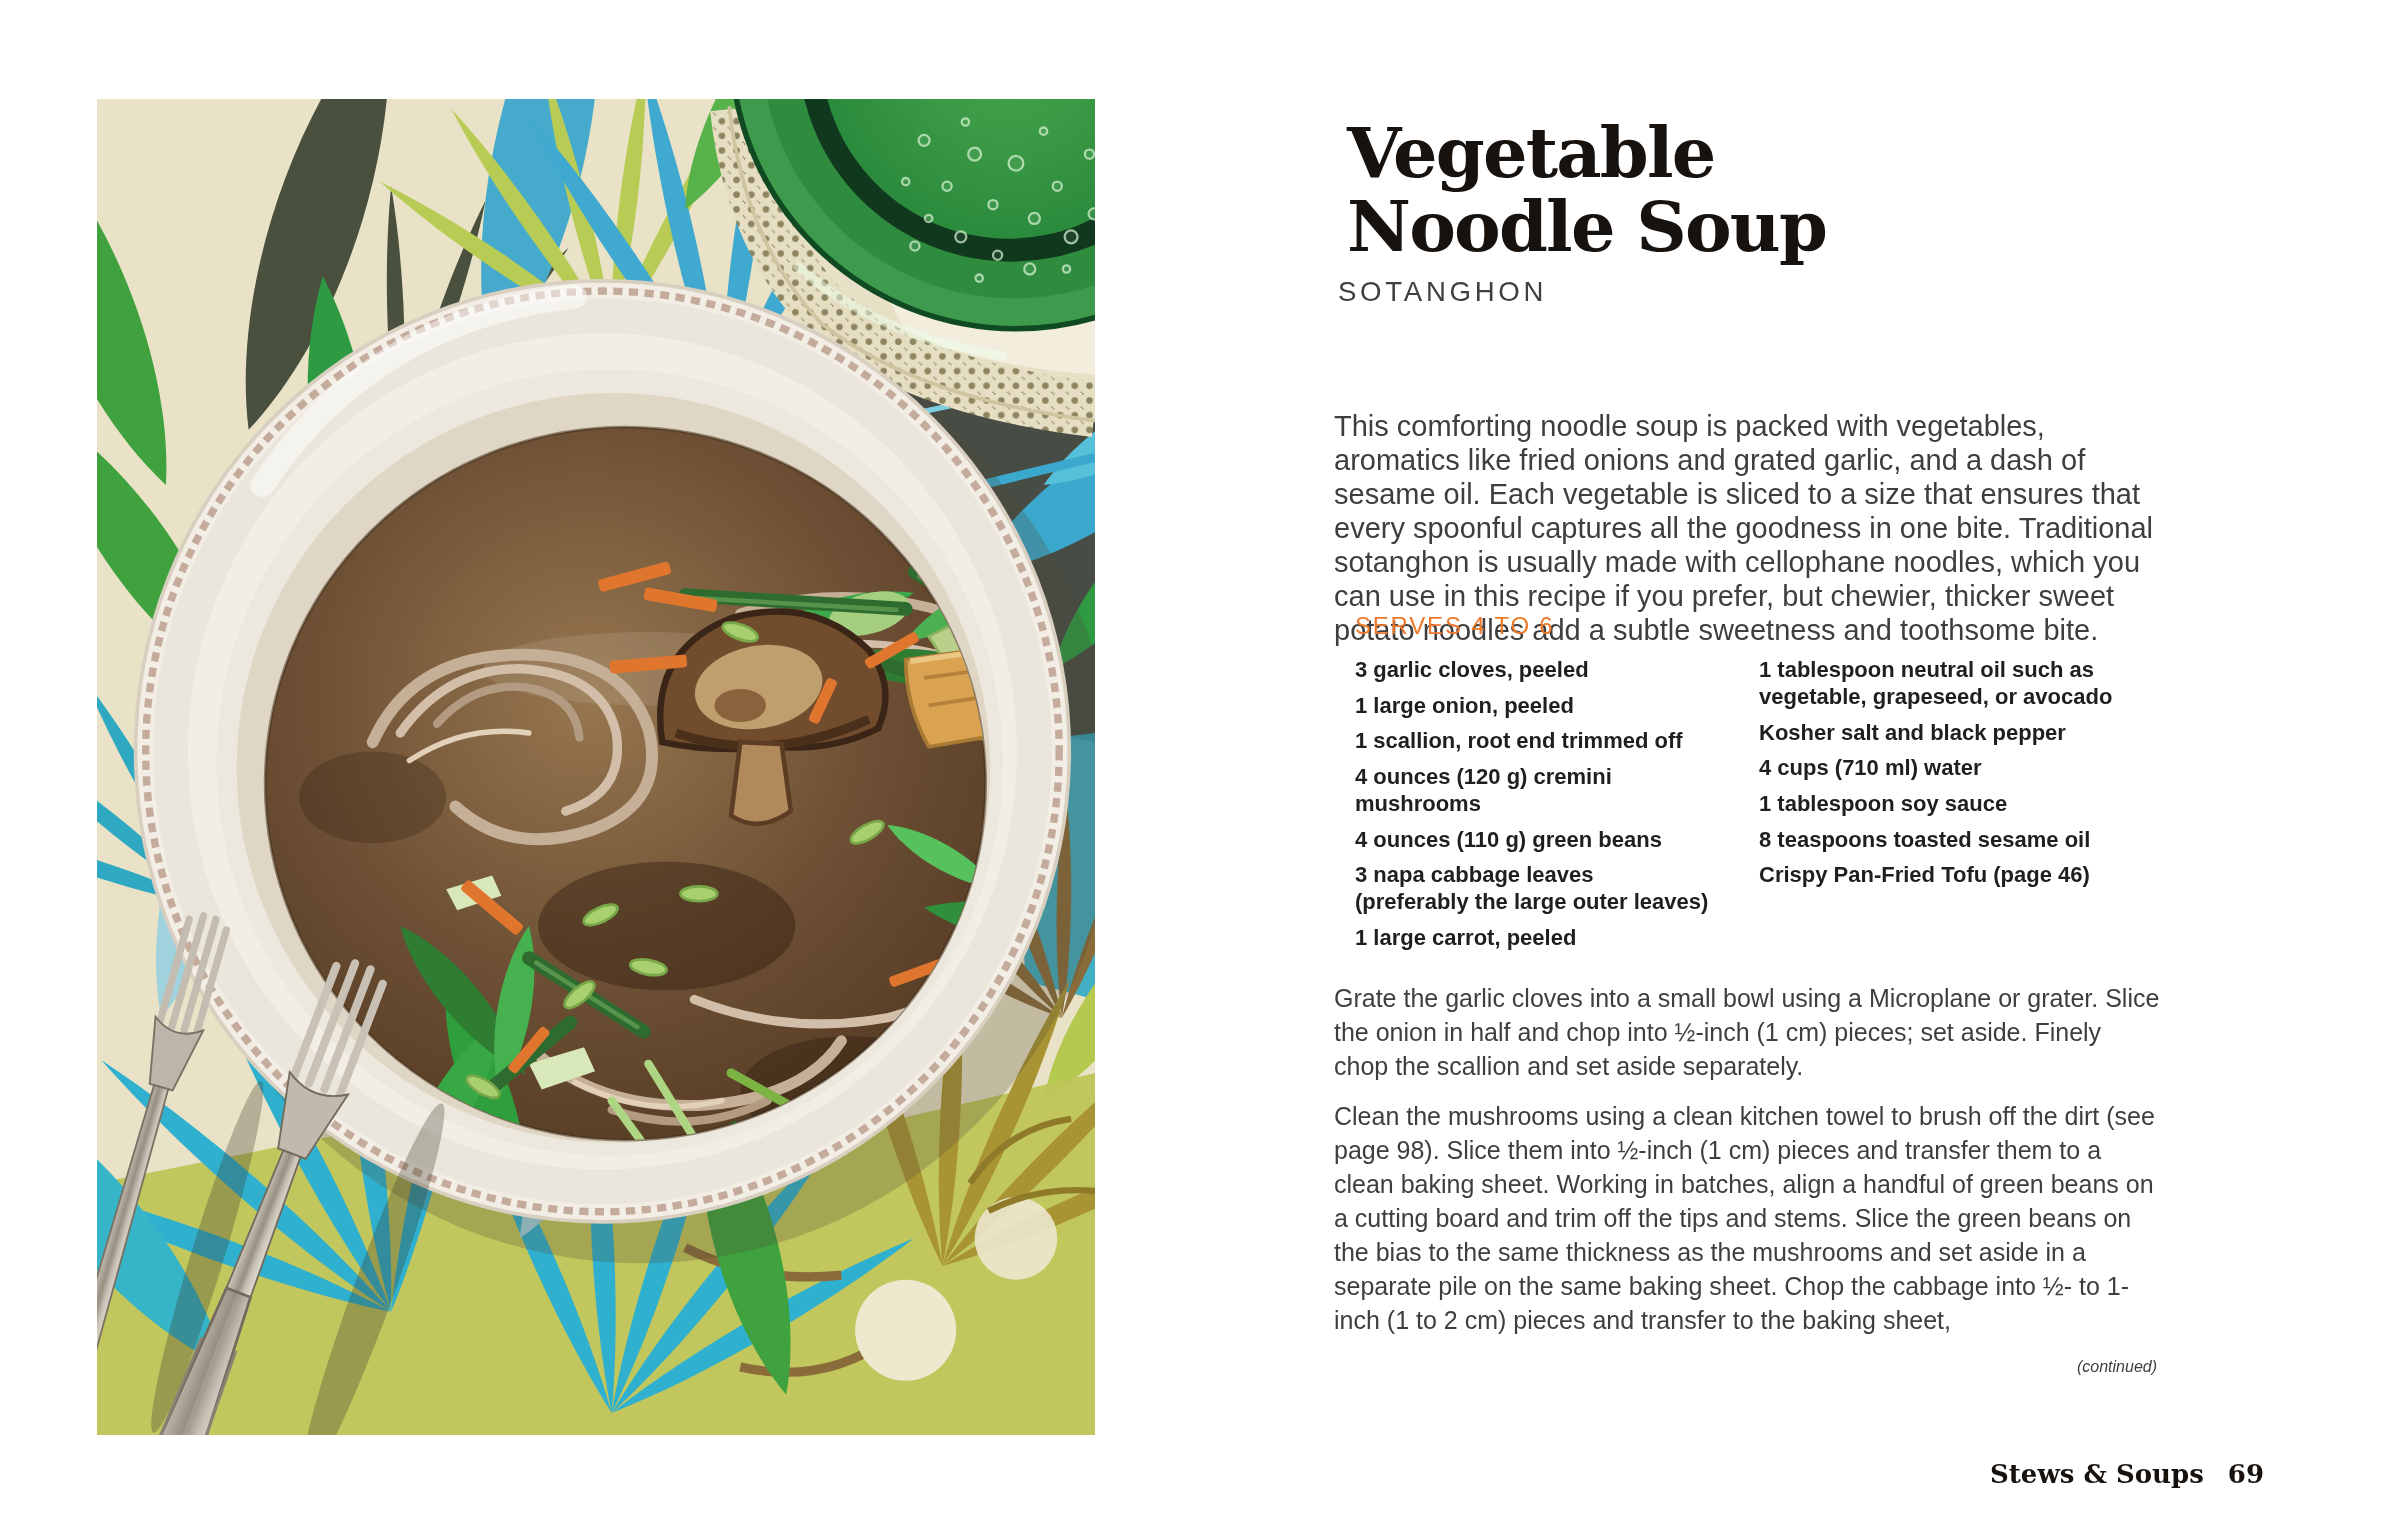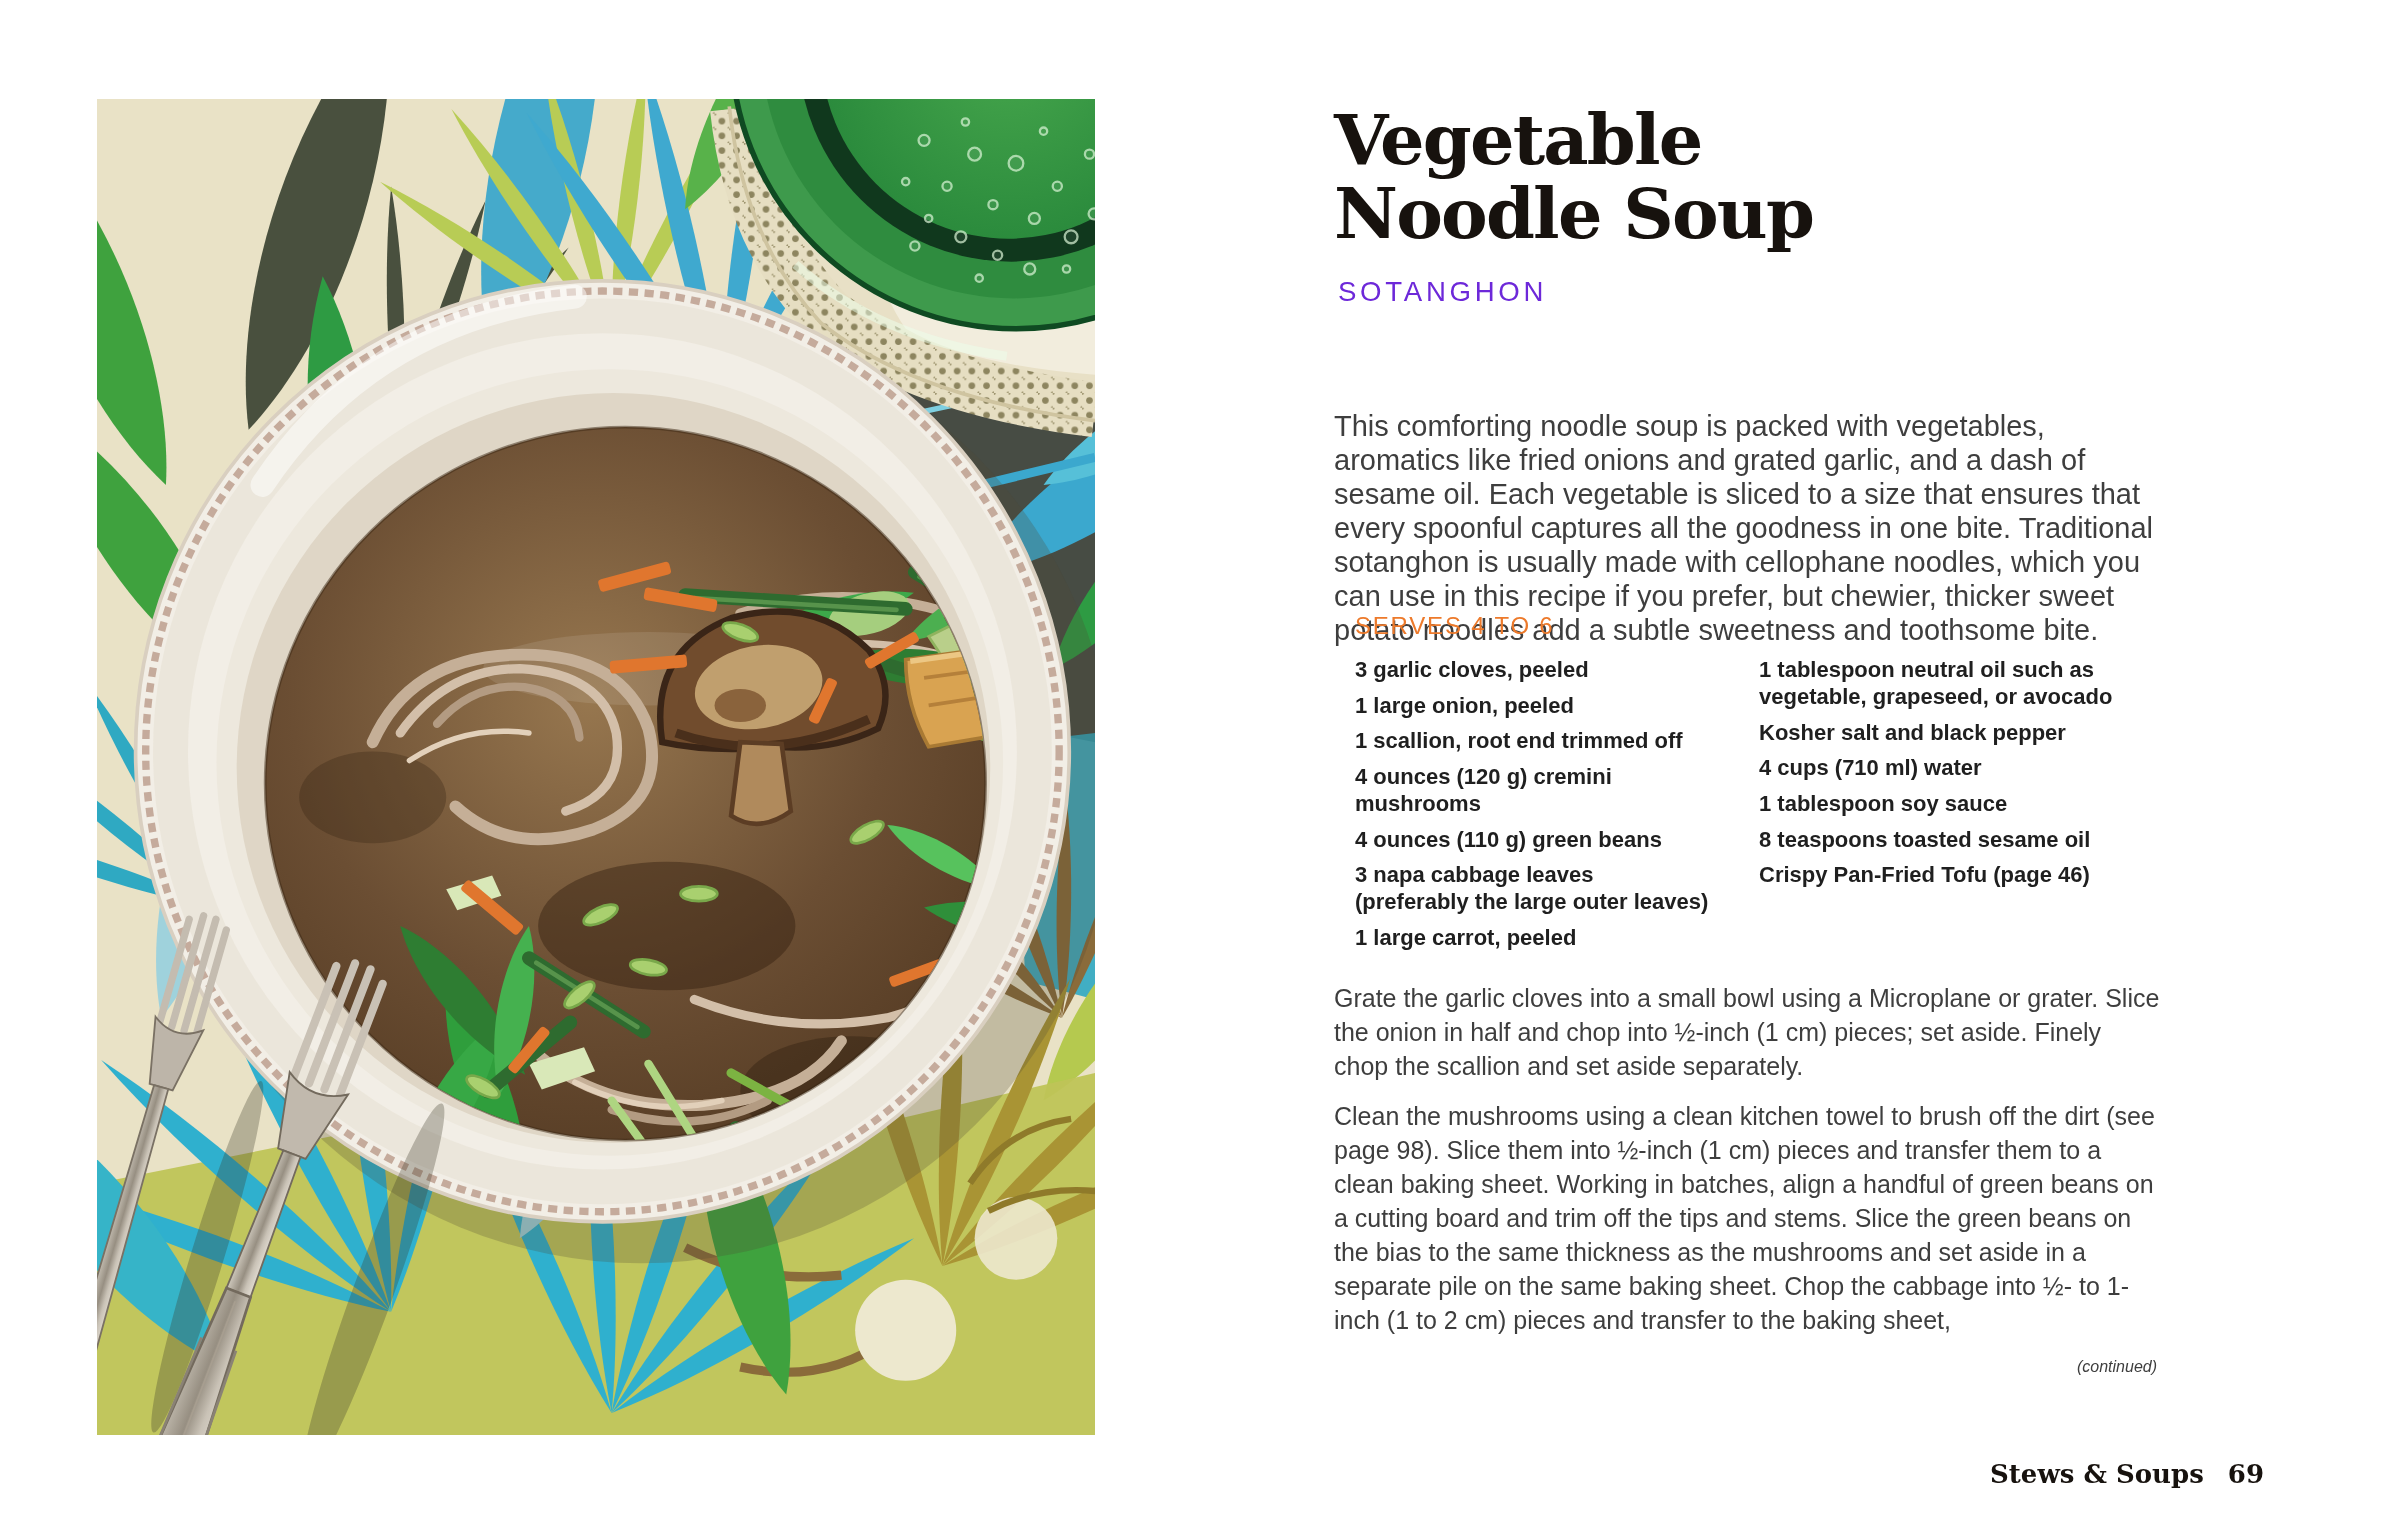--- a/index.html
+++ b/index.html
@@ -5,21 +5,21 @@
   html,body{margin:0;padding:0;background:#ffffff;}
   body{width:2389px;height:1536px;position:relative;overflow:hidden;
        font-family:"Liberation Sans",sans-serif;}
   .page{position:absolute;inset:0;background:#ffffff;}
 
   
   .photo-wrap{position:absolute;left:97px;top:99px;width:998px;height:1336px;margin:0;}
   .photo-wrap svg{display:block;width:100%;height:100%;}
 
   
-  .title{position:absolute;left:1334px;top:103px;margin:0;
+  .title{position:absolute;left:1334px;top:103px;margin:13px;
          font-family:"DejaVu Serif",serif;font-weight:700;font-size:70px;
          line-height:74px;letter-spacing:-1.8px;color:#17120e;}
   .title span{display:block;}
   .subtitle{position:absolute;left:1338px;top:276px;font-size:27.6px;
             letter-spacing:3.7px;font-weight:400;}
   .intro{position:absolute;left:1334px;top:380px;width:827px;
          font-size:29px;line-height:34px;color:#3e3e3e;}
   .serves{position:absolute;left:1355px;top:612px;font-size:24px;
           letter-spacing:1.8px;font-weight:400;}
   .ingredients{position:absolute;left:1355px;top:656px;display:flex;}
@@ -291,21 +291,21 @@
         </g>
       </g>
     </svg>
   </figure>
 
   <main>
     <h1 class="title">
       <span>Vegetable</span>
       <span>Noodle Soup</span>
     </h1>
-    <div class="subtitle accent" style="color: #6d28d9;">SOTANGHON</div>
+    <div class="subtitle accent" style="color: #404040;">SOTANGHON</div>
     <p class="intro">This comforting noodle soup is packed with vegetables, aromatics like fried onions and grated garlic, and a dash of sesame oil. Each vegetable is sliced to a size that ensures that every spoonful captures all the goodness in one bite. Traditional sotanghon is usually made with cellophane noodles, which you can use in this recipe if you prefer, but chewier, thicker sweet potato noodles add a subtle sweetness and toothsome bite.</p>
     <div class="serves accent" style="color: rgb(237, 122, 43);">SERVES 4 TO 6</div>
 
     <div class="ingredients">
       <div class="ing-col ing-col1">
           <div>3 garlic cloves, peeled</div>
           <div>1 large onion, peeled</div>
           <div>1 scallion, root end trimmed off</div>
           <div>4 ounces (120 g) cremini
 mushrooms</div>

